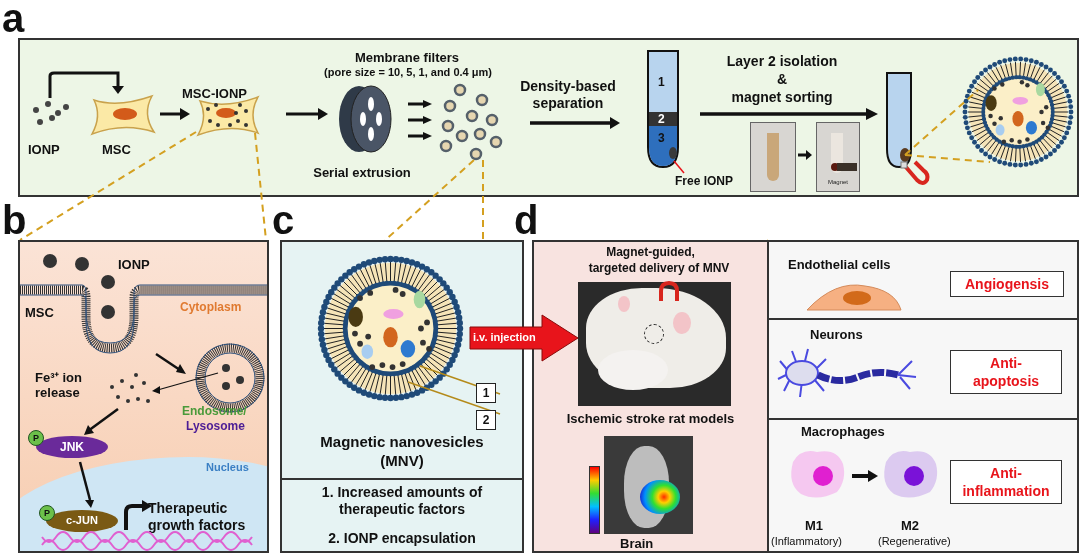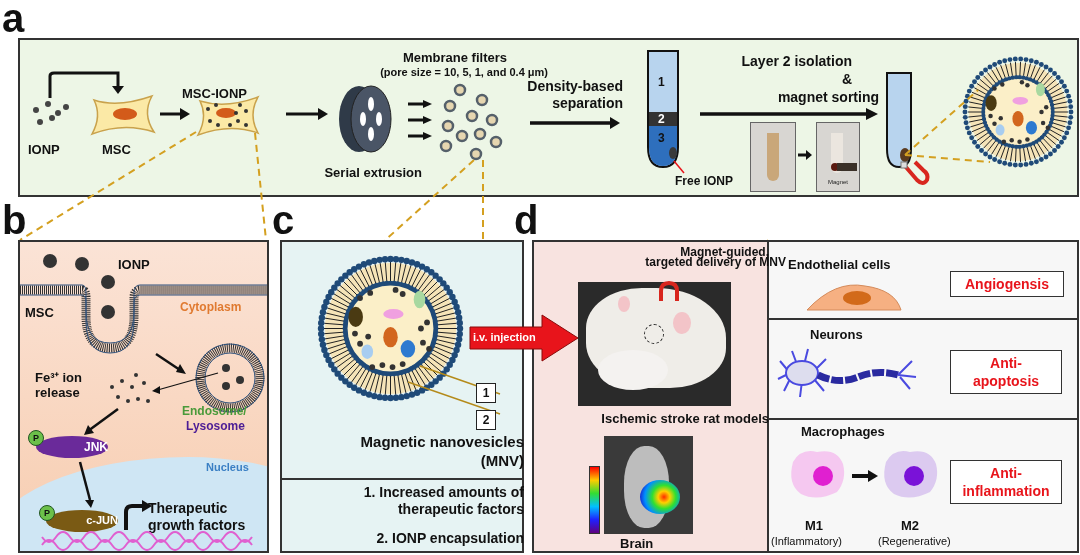--- a/index.html
+++ b/index.html
@@ -1,20 +1,20 @@
 <!DOCTYPE html>
 <html><head>
 <meta charset="utf-8">
 <style>
   html,body{margin:0;padding:0;background:#fff;}
   body{width:1080px;height:555px;position:relative;overflow:hidden;font-family:"Liberation Sans",sans-serif;color:#111;}
   .abs{position:absolute;}
   .plabel{position:absolute;font-weight:bold;font-size:40px;line-height:40px;color:#111;}
   .box{position:absolute;border:2px solid #333;box-sizing:border-box;}
-  .t{position:absolute;font-weight:bold;white-space:nowrap;text-align:right;}
+  .t{position:absolute;font-weight:bold;white-space:nowrap;text-align:center;}
   .red{color:#e8141b;}
   svg{position:absolute;overflow:visible;}
 </style>
 </head>
 <body>
 
 <div class="plabel" style="left:2px;top:-2px;">a</div>
 <div class="box" style="left:18px;top:38px;width:1061px;height:159px;background:#edf6e6;"></div>
 
 <svg style="left:28px;top:95px;" width="40" height="35">
@@ -124,21 +124,21 @@
 <div class="t" style="left:658px;top:75px;font-size:12px;">1</div>
 <div class="t" style="left:658px;top:112px;font-size:12px;color:#fff;">2</div>
 <div class="t" style="left:658px;top:131px;font-size:12px;">3</div>
 <svg style="left:672px;top:160px;" width="14" height="14">
   <line x1="2" y1="1" x2="12" y2="13" stroke="#e8141b" stroke-width="1.5"></line>
 </svg>
 <div class="t" style="left:675px;top:174px;font-size:12px;">Free IONP</div>
 
 <div class="t" style="left:712px;top:53px;font-size:14px;width:140px;">Layer 2 isolation</div>
 <div class="t" style="left:712px;top:71px;font-size:14px;width:140px;">&amp;</div>
-<div class="t" style="left:739px;top:89px;font-size:14px;width:140px;">magnet sorting</div>
+<div class="t" style="left:712px;top:89px;font-size:14px;width:140px;">magnet sorting</div>
 <svg style="left:700px;top:108px;" width="178" height="12">
   <line x1="0" y1="6" x2="168" y2="6" stroke="#111" stroke-width="3.5"></line>
     <polygon points="166,0 178,6 166,12" fill="#111"></polygon>
 </svg>
 <div class="abs" style="left:750px;top:122px;width:44px;height:68px;background:#d8d6d2;border:1px solid #666;">
   <div style="position:absolute;left:16px;top:10px;width:12px;height:48px;background:#c9a77a;border-radius:0 0 6px 6px;"></div>
 </div>
 <svg style="left:798px;top:150px;" width="14" height="10">
   <line x1="0" y1="5" x2="9" y2="5" stroke="#111" stroke-width="3"></line>
     <polygon points="8,0 14,5 8,10" fill="#111"></polygon>
@@ -742,21 +742,21 @@
 <div class="box" style="left:767px;top:240px;width:312px;height:313px;background:#f7f7f7;"></div>
 <div class="abs" style="left:767px;top:318px;width:312px;height:2px;background:#333;"></div>
 <div class="abs" style="left:767px;top:418px;width:312px;height:2px;background:#333;"></div>
 
 <svg style="left:470px;top:315px;" width="110" height="46">
   <polygon points="0,12 72,12 72,0 108,23 72,46 72,34 0,34" fill="#e8141b" stroke="#8a0a0a" stroke-width="1"></polygon>
 </svg>
 <div class="t" style="left:473px;top:331px;font-size:11px;color:#fff;width:90px;text-align:left;">i.v. injection</div>
 
 <div class="t" style="left:532px;top:245px;width:237px;font-size:12px;">Magnet-guided,</div>
-<div class="t" style="left:532px;top:255px;width:254px;font-size:12px;">targeted delivery of MNV</div>
+<div class="t" style="left:532px;top:261px;width:254px;font-size:12px;">targeted delivery of MNV</div>
 
 <div class="abs" style="left:578px;top:282px;width:153px;height:124px;background:#2a2a2a;overflow:hidden;">
   <div style="position:absolute;left:8px;top:6px;width:140px;height:100px;border-radius:40% 50% 40% 45%;background:#efede8;"></div>
   <div style="position:absolute;left:20px;top:68px;width:70px;height:40px;border-radius:50%;background:#f4f2f0;"></div>
   <div style="position:absolute;left:95px;top:30px;width:18px;height:22px;border-radius:50%;background:#f3c4c8;"></div>
   <div style="position:absolute;left:40px;top:14px;width:12px;height:16px;border-radius:50%;background:#f3c4c8;"></div>
   <div style="position:absolute;left:66px;top:42px;width:18px;height:18px;border-radius:50%;border:1.5px dashed #222;"></div>
 </div>
 <svg style="left:655px;top:281px;" width="30" height="24">
   <path d="M6 20 V10 Q6 2 14 2 Q22 2 22 10 V20" stroke="#d8261e" stroke-width="4" fill="none"></path>

